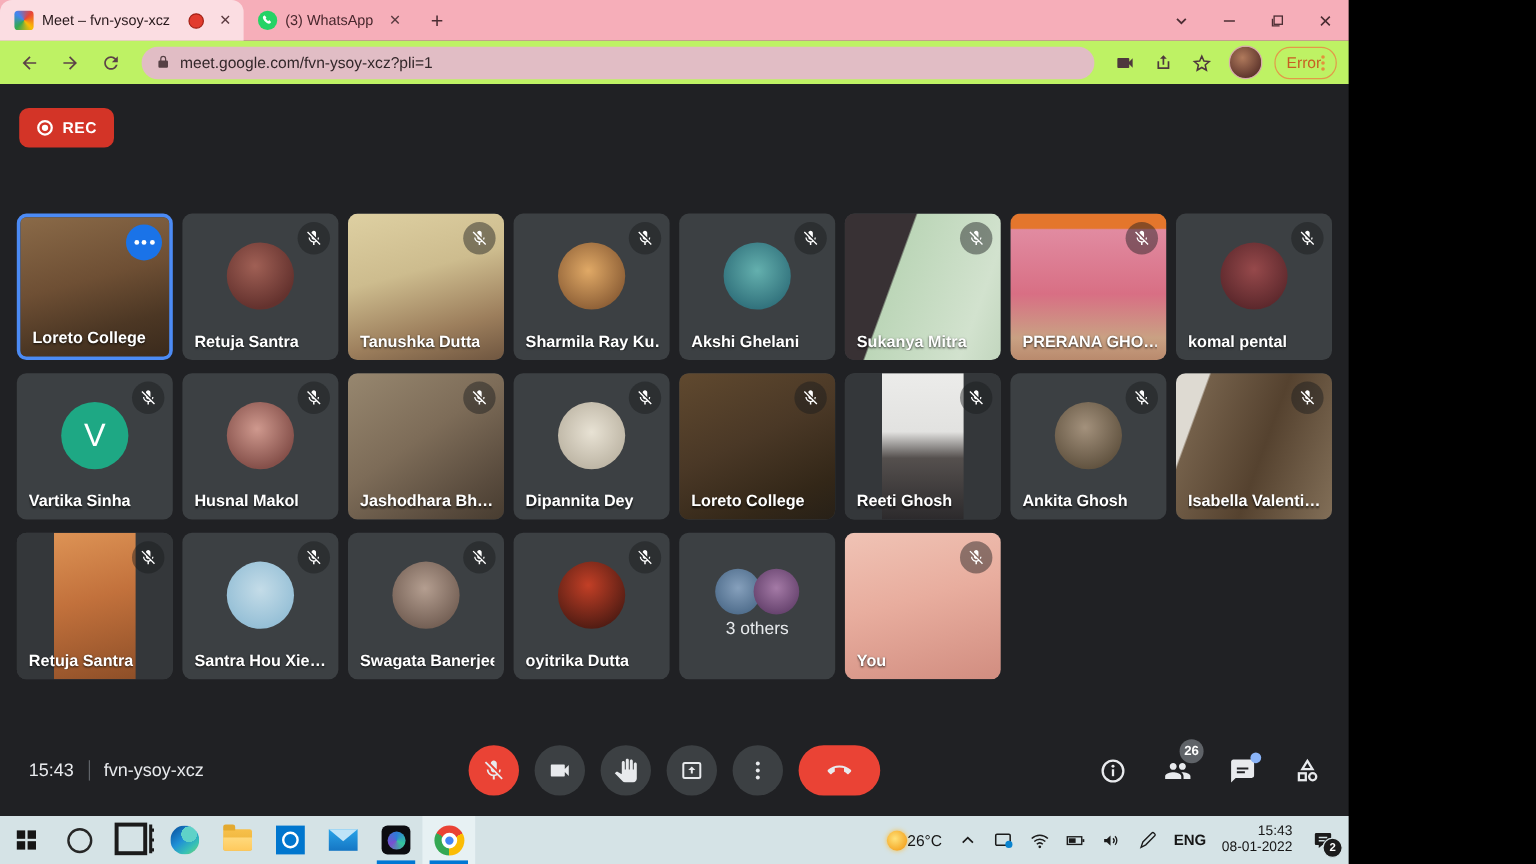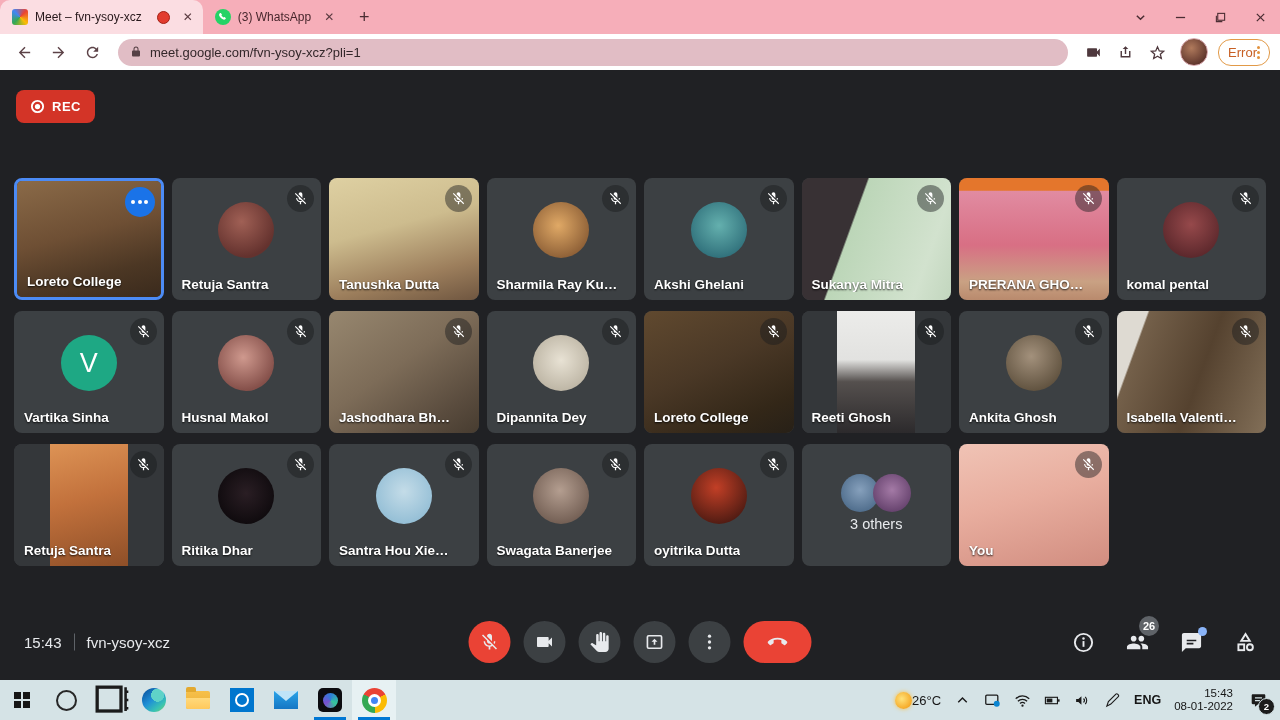--- a/index.html
+++ b/index.html
@@ -1,16 +1,16 @@
 <!DOCTYPE html>
 <html><head>
 <meta charset="utf-8">
 <style>
   html,body{margin:0;padding:0;background:#000;}
-  .screen{position:relative;width:1280px;height:720px;overflow:hidden;
+  .screen{position:relative;width:1124px;height:720px;overflow:hidden;
     font-family:"Liberation Sans",sans-serif;-webkit-font-smoothing:antialiased;}
 
   
   .tabstrip{position:absolute;top:0;left:0;right:0;height:34px;background:#f6aeb9;
     display:flex;align-items:flex-end;}
   .tab{display:flex;align-items:center;gap:7px;height:34px;padding:0 10px 0 12px;
     border-radius:10px 10px 0 0;font-size:12px;color:#47262c;min-width:0;}
   .tab.active{background:#fbdde2;color:#27181b;}
   .tab .title{white-space:nowrap;overflow:hidden;max-width:150px;}
   .favicon{width:16px;height:16px;border-radius:3px;flex:none;}
@@ -19,21 +19,21 @@
   .fav-wa svg{width:10px;height:10px;}
   .recdot{width:11px;height:11px;border-radius:50%;background:#e23b2e;border:1.5px solid #a32015;flex:none;margin-left:8px;}
   .tclose{font-size:12px;color:#5a3a40;margin-left:6px;flex:none;cursor:default;}
   .newtab{width:28px;height:28px;margin:0 0 3px 6px;display:flex;align-items:center;justify-content:center;
     font-size:18px;color:#4b2d33;}
   .winctrls{margin-left:auto;display:flex;align-items:center;gap:0;height:34px;}
   .winctrls span{width:40px;height:34px;display:flex;align-items:center;justify-content:center;color:#4b2d33;}
   .winctrls svg{width:11px;height:11px;}
 
   
-  .toolbar{position:absolute;top:34px;left:0;right:0;height:36px;background:#ffffff;
+  .toolbar{position:absolute;top:34px;left:0;right:0;height:36px;background:#bef264;
     display:flex;align-items:center;padding:0 10px;gap:6px;box-sizing:border-box;}
   .navbtn{width:28px;height:28px;display:flex;align-items:center;justify-content:center;border-radius:50%;}
   .navbtn svg{width:17px;height:17px;fill:#5c4247;}
   .urlpill{flex:1;height:27px;margin:0 6px;background:#e1bdc5;border-radius:14px;
     display:flex;align-items:center;padding:0 12px;gap:8px;min-width:0;}
   .urlpill svg{width:12px;height:12px;fill:#564045;flex:none;}
   .urltext{font-size:13px;color:#33272a;white-space:nowrap;overflow:hidden;}
   .tbicon{width:26px;height:26px;display:flex;align-items:center;justify-content:center;}
   .tbicon svg{width:17px;height:17px;fill:#4e383d;}
   .avatar{width:26px;height:26px;border-radius:50%;flex:none;margin:0 4px;
@@ -398,29 +398,20 @@
             <div class="pv" style="background:linear-gradient(165deg,#dd9355 0%,#c2713c 45%,#8e4f28 100%)"></div>
           </div>
           <div class="pname">Retuja Santra</div>
           <div class="mic">
             <svg viewBox="0 0 24 24">
               <path fill="#fff" d="M19 11h-1.7c0 .74-.16 1.43-.43 2.05l1.23 1.23c.56-.98.9-2.09.9-3.28zm-4.02.17c0-.06.02-.11.02-.17V5c0-1.66-1.34-3-3-3S9 3.34 9 5v.18l5.98 5.99zM4.27 3 3 4.27l6.01 6.01V11c0 1.66 1.33 3 2.99 3 .22 0 .44-.03.65-.08l1.66 1.66c-.71.33-1.5.52-2.31.52-2.76 0-5.3-2.1-5.3-5.1H5c0 3.41 2.72 6.23 6 6.72V21h2v-3.28c.91-.13 1.77-.45 2.54-.9L19.73 21 21 19.73 4.27 3z"></path>
             </svg>
           </div>
         </div>
         <div class="tile">
-          <div class="av" style="background:radial-gradient(circle at 50% 45%,#2a1e24,#0d090c 80%)"></div>
-          <div class="pname">Ritika Dhar</div>
-          <div class="mic">
-            <svg viewBox="0 0 24 24">
-              <path fill="#fff" d="M19 11h-1.7c0 .74-.16 1.43-.43 2.05l1.23 1.23c.56-.98.9-2.09.9-3.28zm-4.02.17c0-.06.02-.11.02-.17V5c0-1.66-1.34-3-3-3S9 3.34 9 5v.18l5.98 5.99zM4.27 3 3 4.27l6.01 6.01V11c0 1.66 1.33 3 2.99 3 .22 0 .44-.03.65-.08l1.66 1.66c-.71.33-1.5.52-2.31.52-2.76 0-5.3-2.1-5.3-5.1H5c0 3.41 2.72 6.23 6 6.72V21h2v-3.28c.91-.13 1.77-.45 2.54-.9L19.73 21 21 19.73 4.27 3z"></path>
-            </svg>
-          </div>
-        </div>
-        <div class="tile">
           <div class="av" style="background:radial-gradient(circle at 50% 42%,#c4dce8,#90bcd4 82%)"></div>
           <div class="pname">Santra Hou Xie…</div>
           <div class="mic">
             <svg viewBox="0 0 24 24">
               <path fill="#fff" d="M19 11h-1.7c0 .74-.16 1.43-.43 2.05l1.23 1.23c.56-.98.9-2.09.9-3.28zm-4.02.17c0-.06.02-.11.02-.17V5c0-1.66-1.34-3-3-3S9 3.34 9 5v.18l5.98 5.99zM4.27 3 3 4.27l6.01 6.01V11c0 1.66 1.33 3 2.99 3 .22 0 .44-.03.65-.08l1.66 1.66c-.71.33-1.5.52-2.31.52-2.76 0-5.3-2.1-5.3-5.1H5c0 3.41 2.72 6.23 6 6.72V21h2v-3.28c.91-.13 1.77-.45 2.54-.9L19.73 21 21 19.73 4.27 3z"></path>
             </svg>
           </div>
         </div>
         <div class="tile">
           <div class="av" style="background:radial-gradient(circle at 48% 40%,#b49e90,#715d52 78%)"></div>

